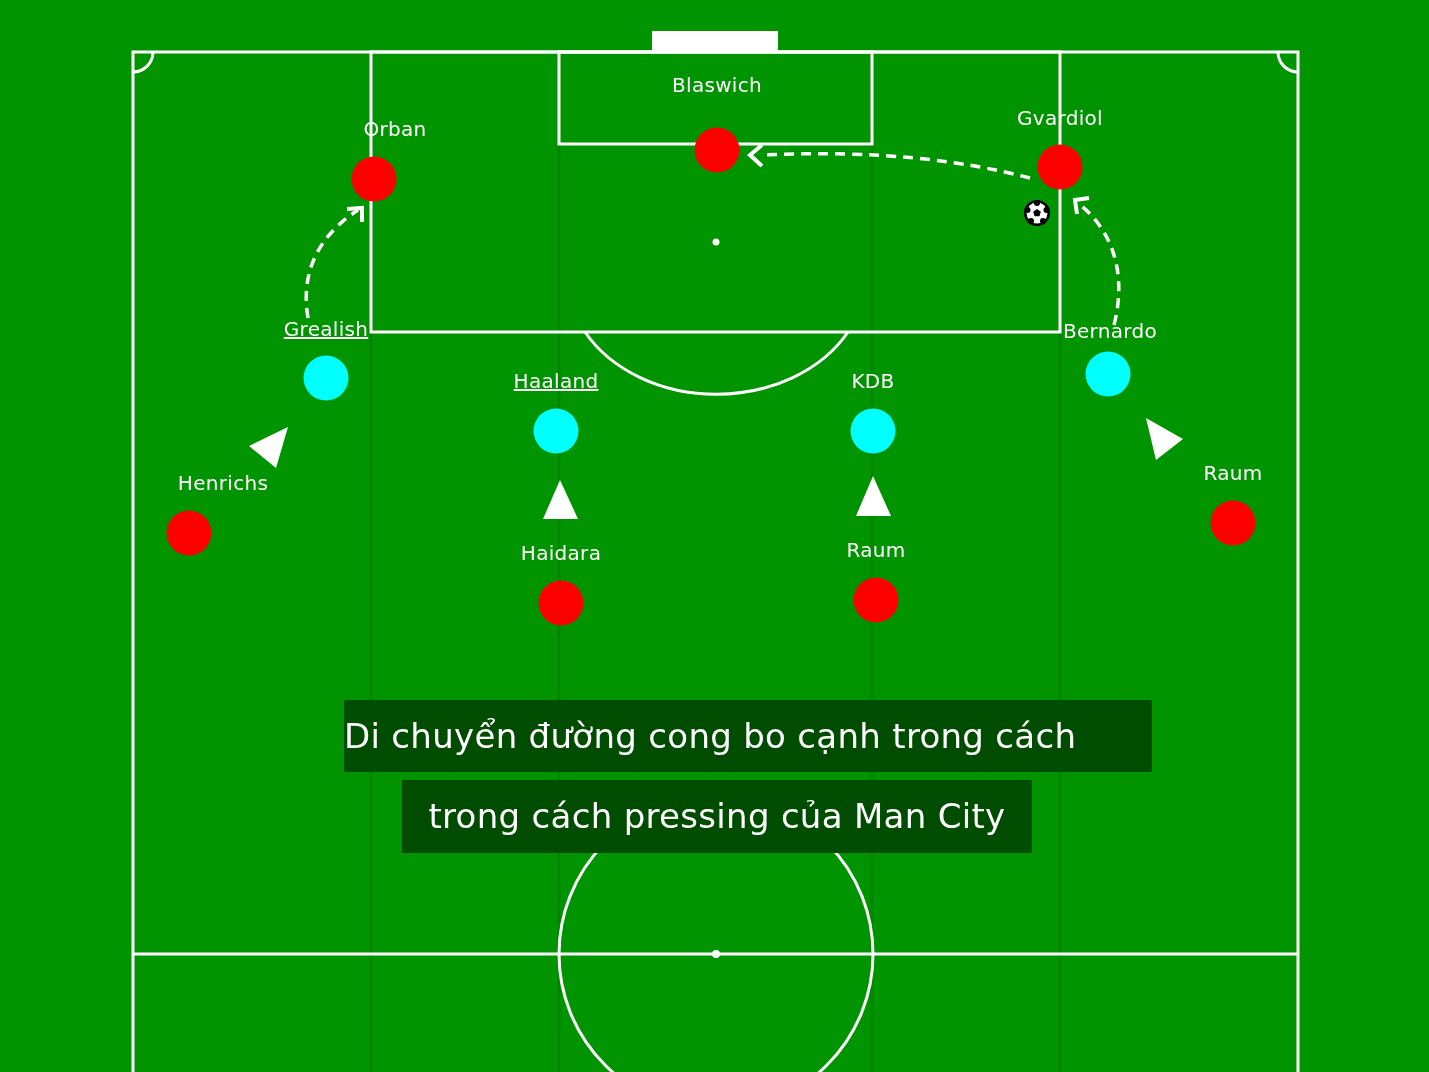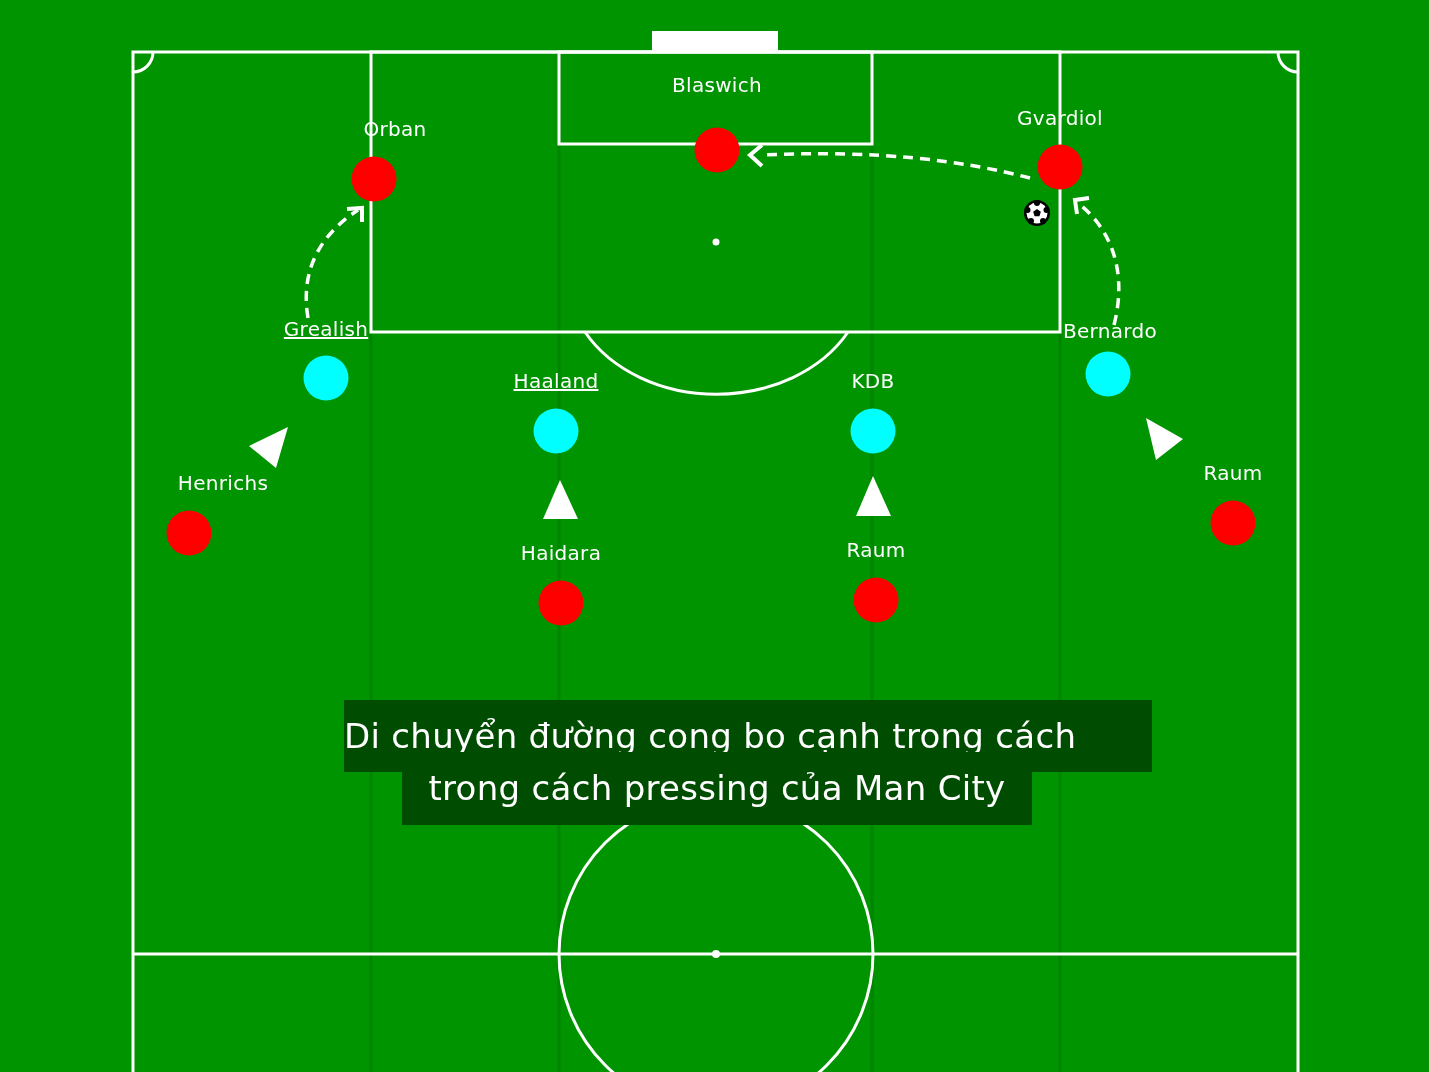--- a/index.html
+++ b/index.html
@@ -1,21 +1,21 @@
 <!DOCTYPE html>
 <html><head>
 <meta charset="utf-8">
 <style>
   html,body{margin:0;padding:0;}
   body{width:1429px;height:1072px;overflow:hidden;background:#009400;font-family:"DejaVu Sans","Liberation Sans",sans-serif;position:relative;}
   #pitch{position:absolute;left:0;top:0;width:1429px;height:1072px;}
   .plabel{position:absolute;color:#fff;font-size:20px;transform:translateX(-50%);white-space:nowrap;letter-spacing:0.3px;}
   .caption{position:absolute;background:#004c00;color:#fff;font-size:34px;letter-spacing:0.3px;white-space:nowrap;}
   .cap1{left:308px;top:700px;width:808px;height:72px;line-height:72px;text-align:left;margin-left:36px;}
-  .cap2{left:402px;top:752px;width:630px;height:73px;line-height:73px;text-align:center;}
+  .cap2{left:402px;top:780px;width:630px;height:73px;line-height:73px;text-align:center;}
 </style>
 </head>
 <body>
 
 <svg id="pitch" viewBox="0 0 1429 1072" xmlns="http://www.w3.org/2000/svg">
 
   <g stroke="#007f00" stroke-width="3" opacity="0.7">
     <line x1="371" y1="52" x2="371" y2="1072"></line>
     <line x1="559" y1="52" x2="559" y2="1072"></line>
     <line x1="872" y1="52" x2="872" y2="1072"></line>

